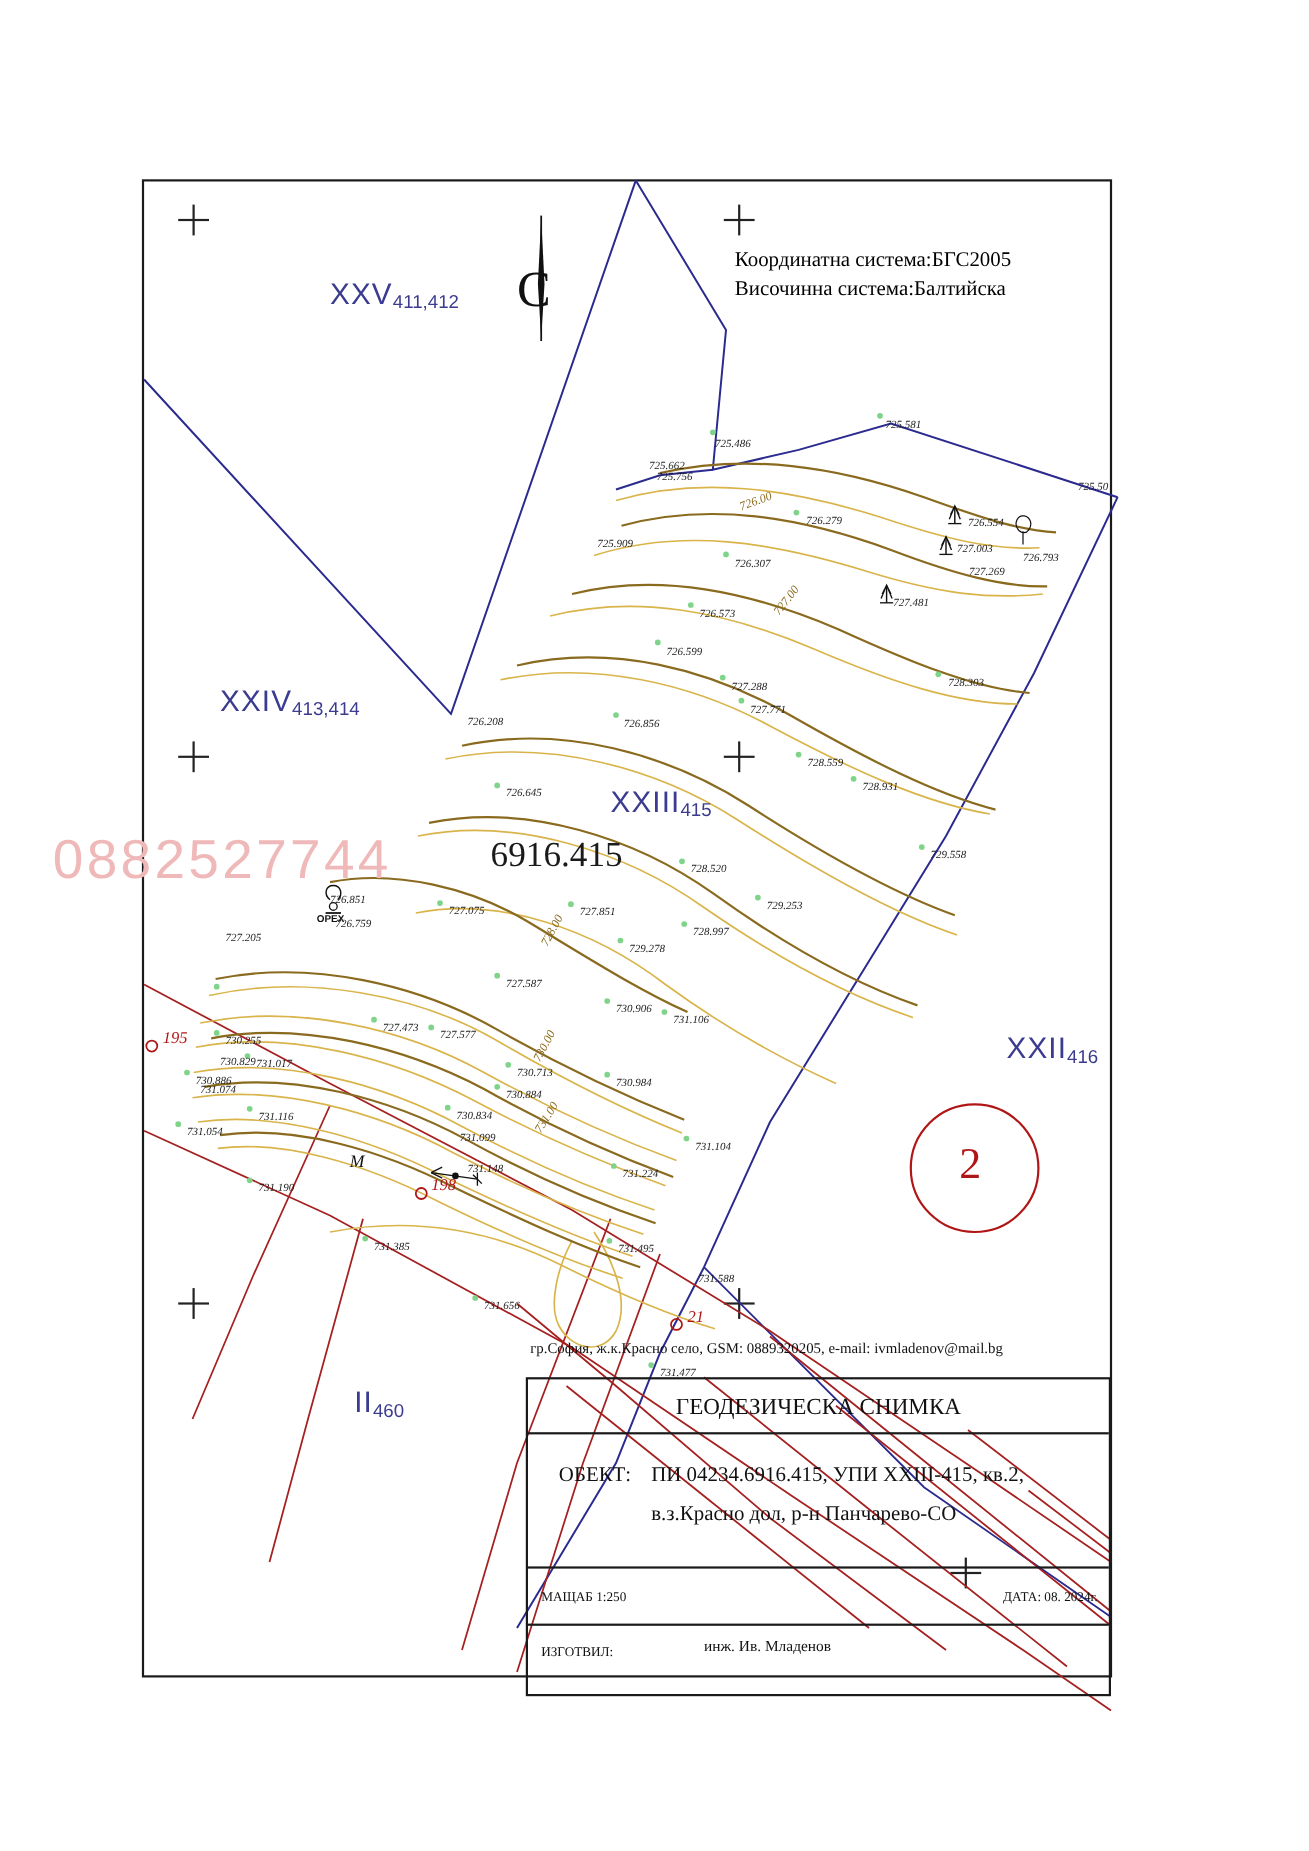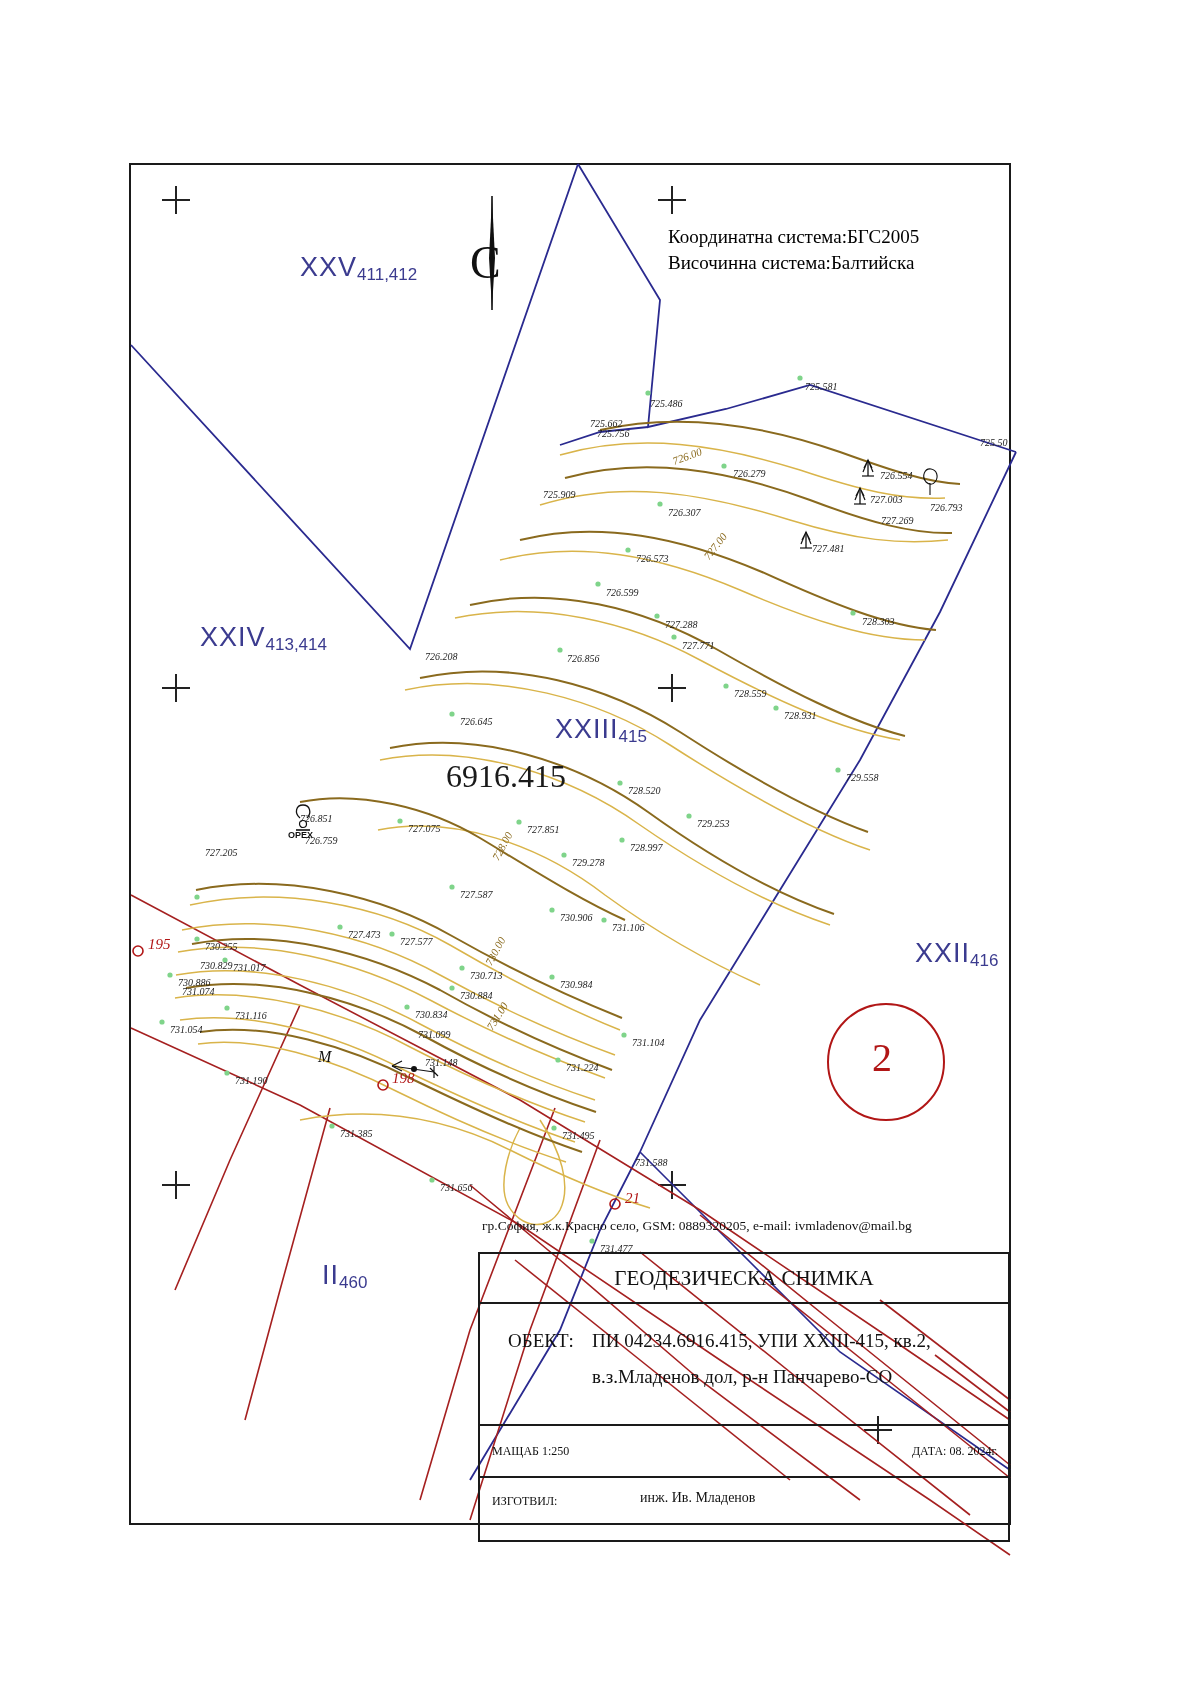--- a/index.html
+++ b/index.html
@@ -211,20 +211,21 @@
       <circle cx="383" cy="1085" r="5"></circle>
       <circle cx="615" cy="1204" r="5"></circle>
     </g>
   </svg>
 
   <div class="txt note" style="left:668px;top:226px;">Координатна система:БГС2005</div>
   <div class="txt note" style="left:668px;top:252px;">Височинна система:Балтийска</div>
 
   <div class="txt" style="left:470px;top:236px;font-family:'Liberation Serif',serif;font-size:46px;color:#111;">C</div>
 
+  <div class="txt watermark" style="left:48px;top:752px;">0882527744</div>
 
   <div class="txt sheetnum" style="left:872px;top:1034px;">2</div>
 
   <div class="txt areaid" style="left:446px;top:758px;">6916.415</div>
 
   <div class="txt parcel" style="left:300px;top:252px;">
     <span>XXV</span><span class="sub">411,412</span>
   </div>
   <div class="txt parcel" style="left:200px;top:622px;">
     <span>XXIV</span><span class="sub">413,414</span>
@@ -319,21 +320,21 @@
 
   <div id="titleblock">
     <div class="tb-line" style="top:48px;"></div>
     <div class="tb-line" style="top:170px;"></div>
     <div class="tb-line" style="top:222px;"></div>
 
     <div class="tb-row tb-title" style="top:12px;">ГЕОДЕЗИЧЕСКА СНИМКА</div>
 
     <div class="txt tb-obj" style="left:28px;top:76px;">ОБЕКТ:</div>
     <div class="txt tb-obj" style="left:112px;top:76px;">ПИ 04234.6916.415, УПИ XXIII-415, кв.2,</div>
-    <div class="txt tb-obj" style="left:112px;top:112px;">в.з.Младенов дол, р-н Панчарево-СО</div>
+    <div class="txt tb-obj" style="left:112px;top:112px;">в.з.Красно дол, р-н Панчарево-СО</div>
 
     <div class="txt tb-small" style="left:12px;top:190px;">МАЩАБ 1:250</div>
     <div class="txt tb-small" style="right:10px;top:190px;">ДАТА: 08. 2024г.</div>
 
     <div class="txt tb-small" style="left:12px;top:240px;">ИЗГОТВИЛ:</div>
     <div class="txt" style="left:160px;top:236px;font-size:14px;color:#111;">инж. Ив. Младенов</div>
   </div>
 </div>
 
 </body></html>

